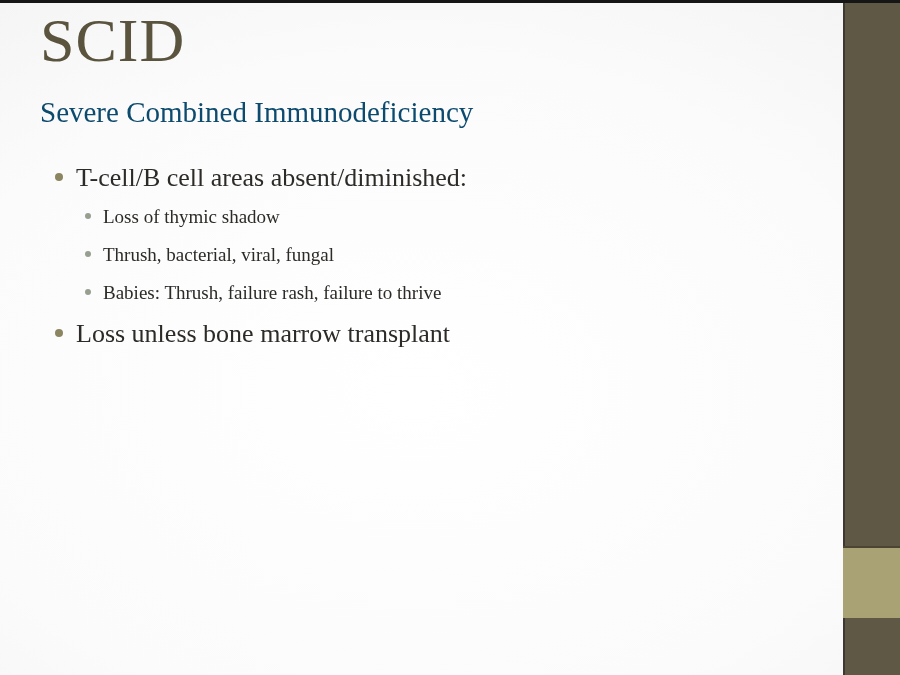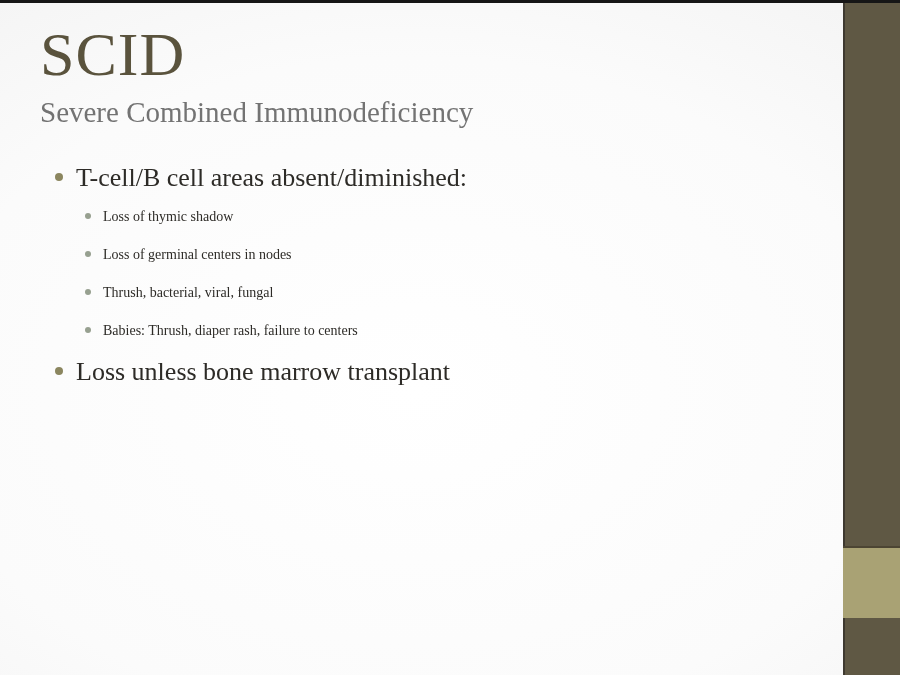--- a/index.html
+++ b/index.html
@@ -28,40 +28,40 @@
     z-index:3;
   }
   .tan-block{
     position:absolute;
     left:-2px;right:0;
     top:546px;height:70px;
     background:#a9a274;
     border-top:2px solid #4c4533;
   }
   .slide-title{
-    position:absolute;left:40px;top:20px;
+    position:absolute;left:40px;top:6px;
     margin:0;
     font-size:62px;line-height:68px;
     font-weight:normal;
     color:#5a533d;
     letter-spacing:1px;
   }
   .slide-subtitle{
     position:absolute;left:40px;top:94px;
     margin:0;
     font-size:29px;line-height:36px;
     font-weight:normal;
-    color:#737373;
+    color:#0c4a6e;
   }
   .bullets{
     position:absolute;left:40px;top:161px;right:96px;
   }
   .row{display:flex;align-items:flex-start;color:#2d2b27;}
   .row.l1{font-size:26px;line-height:33px;height:42px;}
-  .row.l2{font-size:14px;line-height:28px;height:38px;}
+  .row.l2{font-size:19px;line-height:28px;height:38px;}
   .dot{flex:none;border-radius:50%;}
   .l1 > .dot{width:8px;height:8px;margin:12px 13px 0 15px;}
   .l2 > .dot{width:6px;height:6px;margin:10px 12px 0 45px;}
 </style>
 </head>
 <body>
 
 <div class="stage">
   <div class="slide-bg"></div>
   <div class="top-edge"></div>
@@ -74,29 +74,25 @@
       <div class="row l1">
         <span class="dot" style="background: rgb(139, 134, 95);"></span>
         <span class="txt">T-cell/B cell areas absent/diminished:</span>
       </div>
       <div class="row l2">
         <span class="dot" style="background: rgb(151, 160, 144);"></span>
         <span class="txt">Loss of thymic shadow</span>
       </div>
       <div class="row l2">
         <span class="dot" style="background: rgb(151, 160, 144);"></span>
-        <span class="txt">Loss of germinal centers in nodes</span>
-      </div>
-      <div class="row l2">
-        <span class="dot" style="background: rgb(151, 160, 144);"></span>
         <span class="txt">Thrush, bacterial, viral, fungal</span>
       </div>
       <div class="row l2">
         <span class="dot" style="background: rgb(151, 160, 144);"></span>
-        <span class="txt">Babies: Thrush, diaper rash, failure to centers</span>
+        <span class="txt">Babies: Thrush, failure rash, failure to thrive</span>
       </div>
       <div class="row l1">
         <span class="dot" style="background: rgb(139, 134, 95);"></span>
         <span class="txt">Loss unless bone marrow transplant</span>
       </div>
     </div>
 
   <div class="side-bar">
     <div class="tan-block"></div>
   </div>

